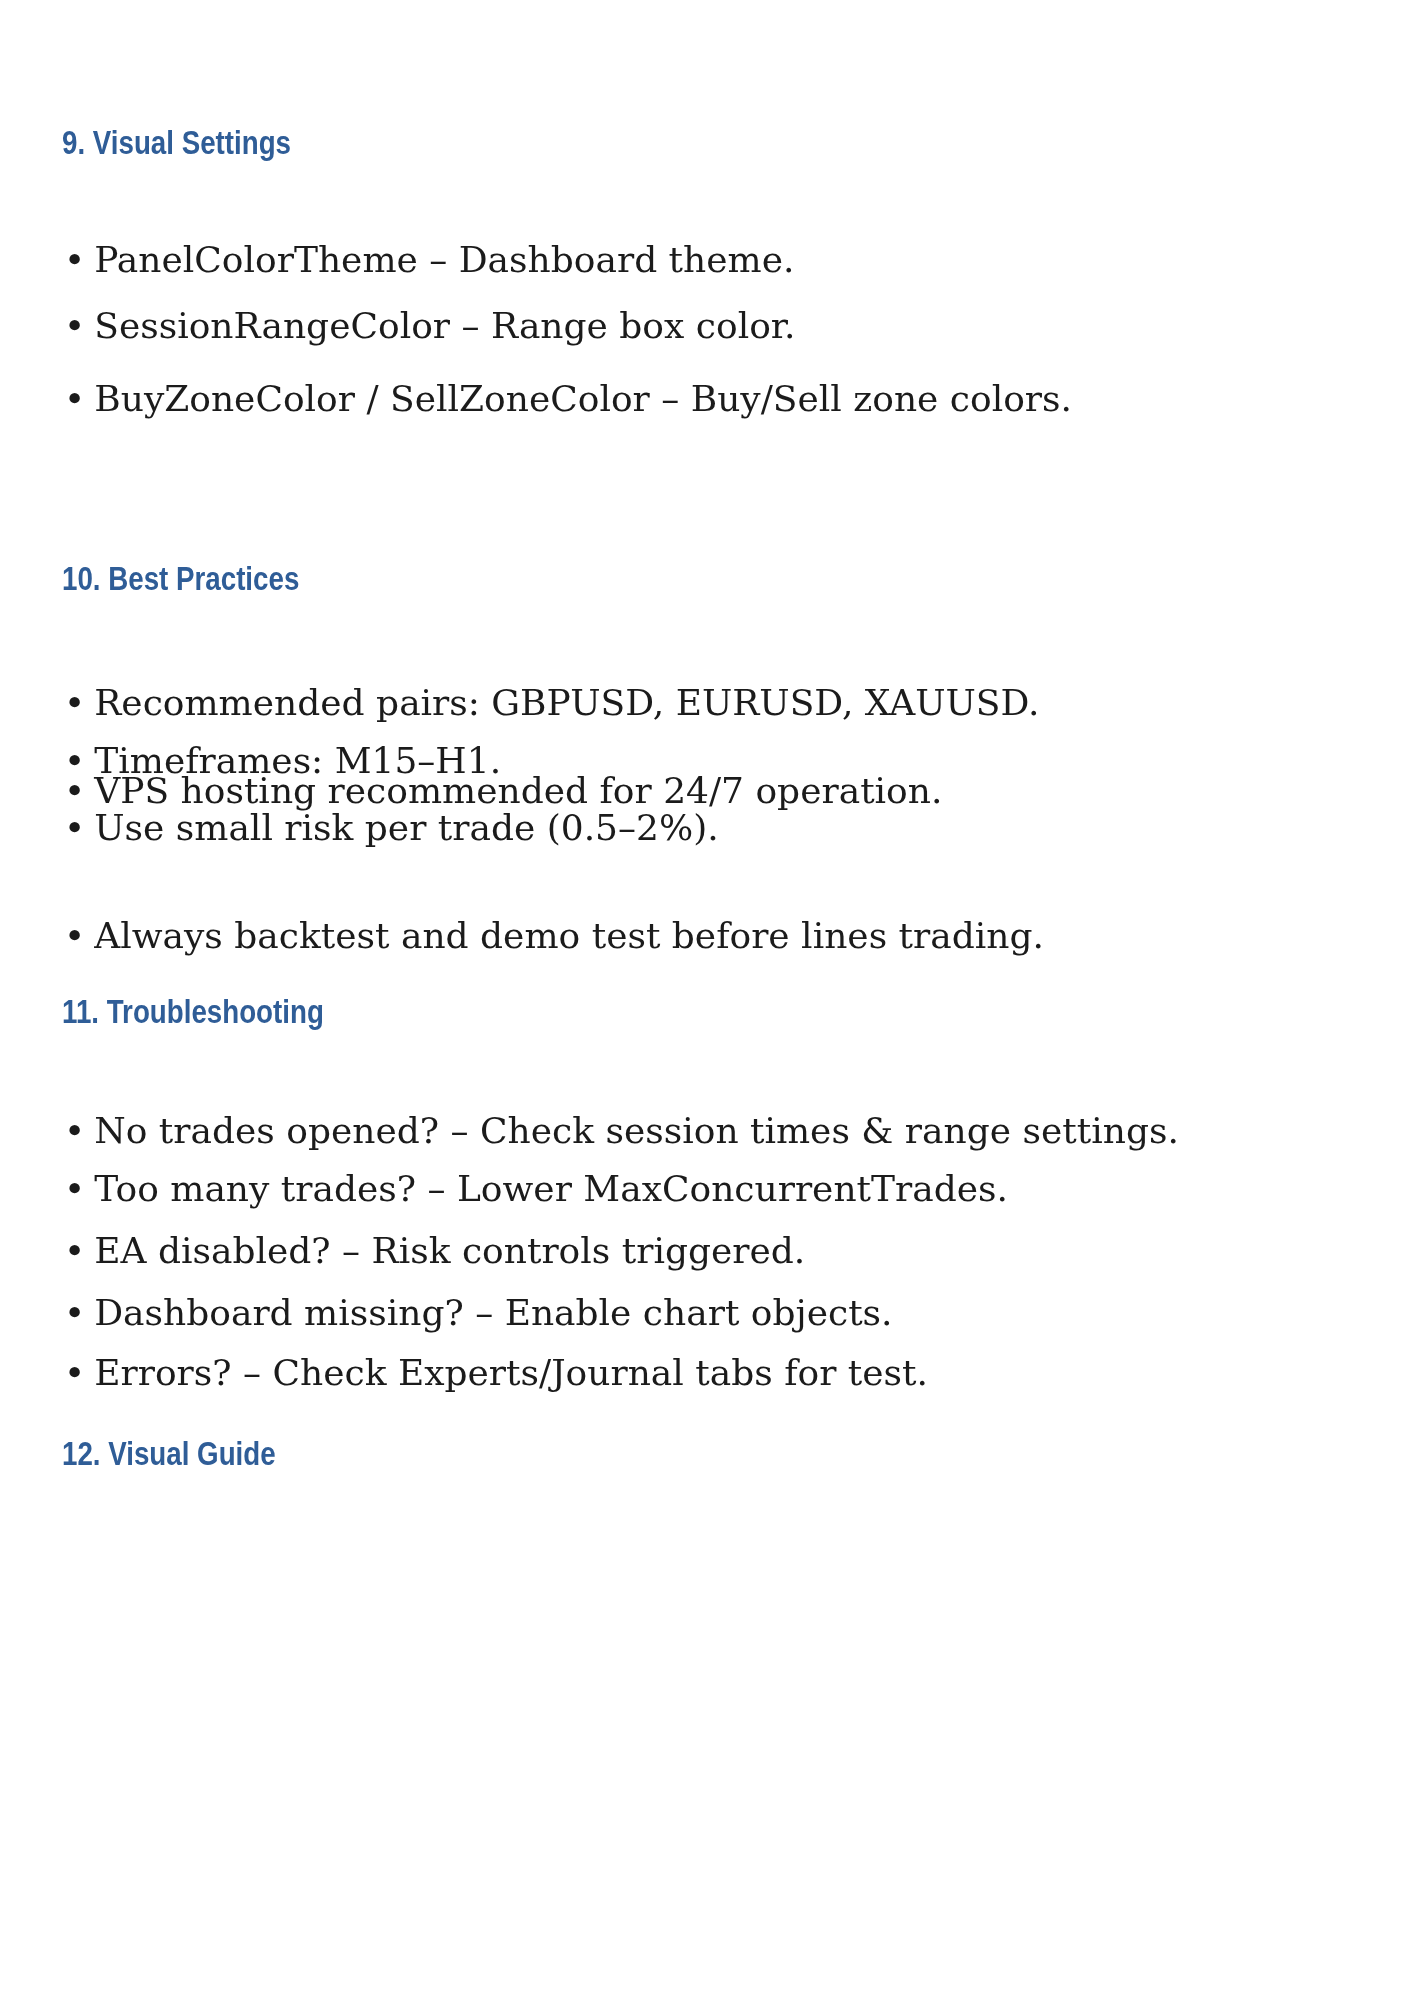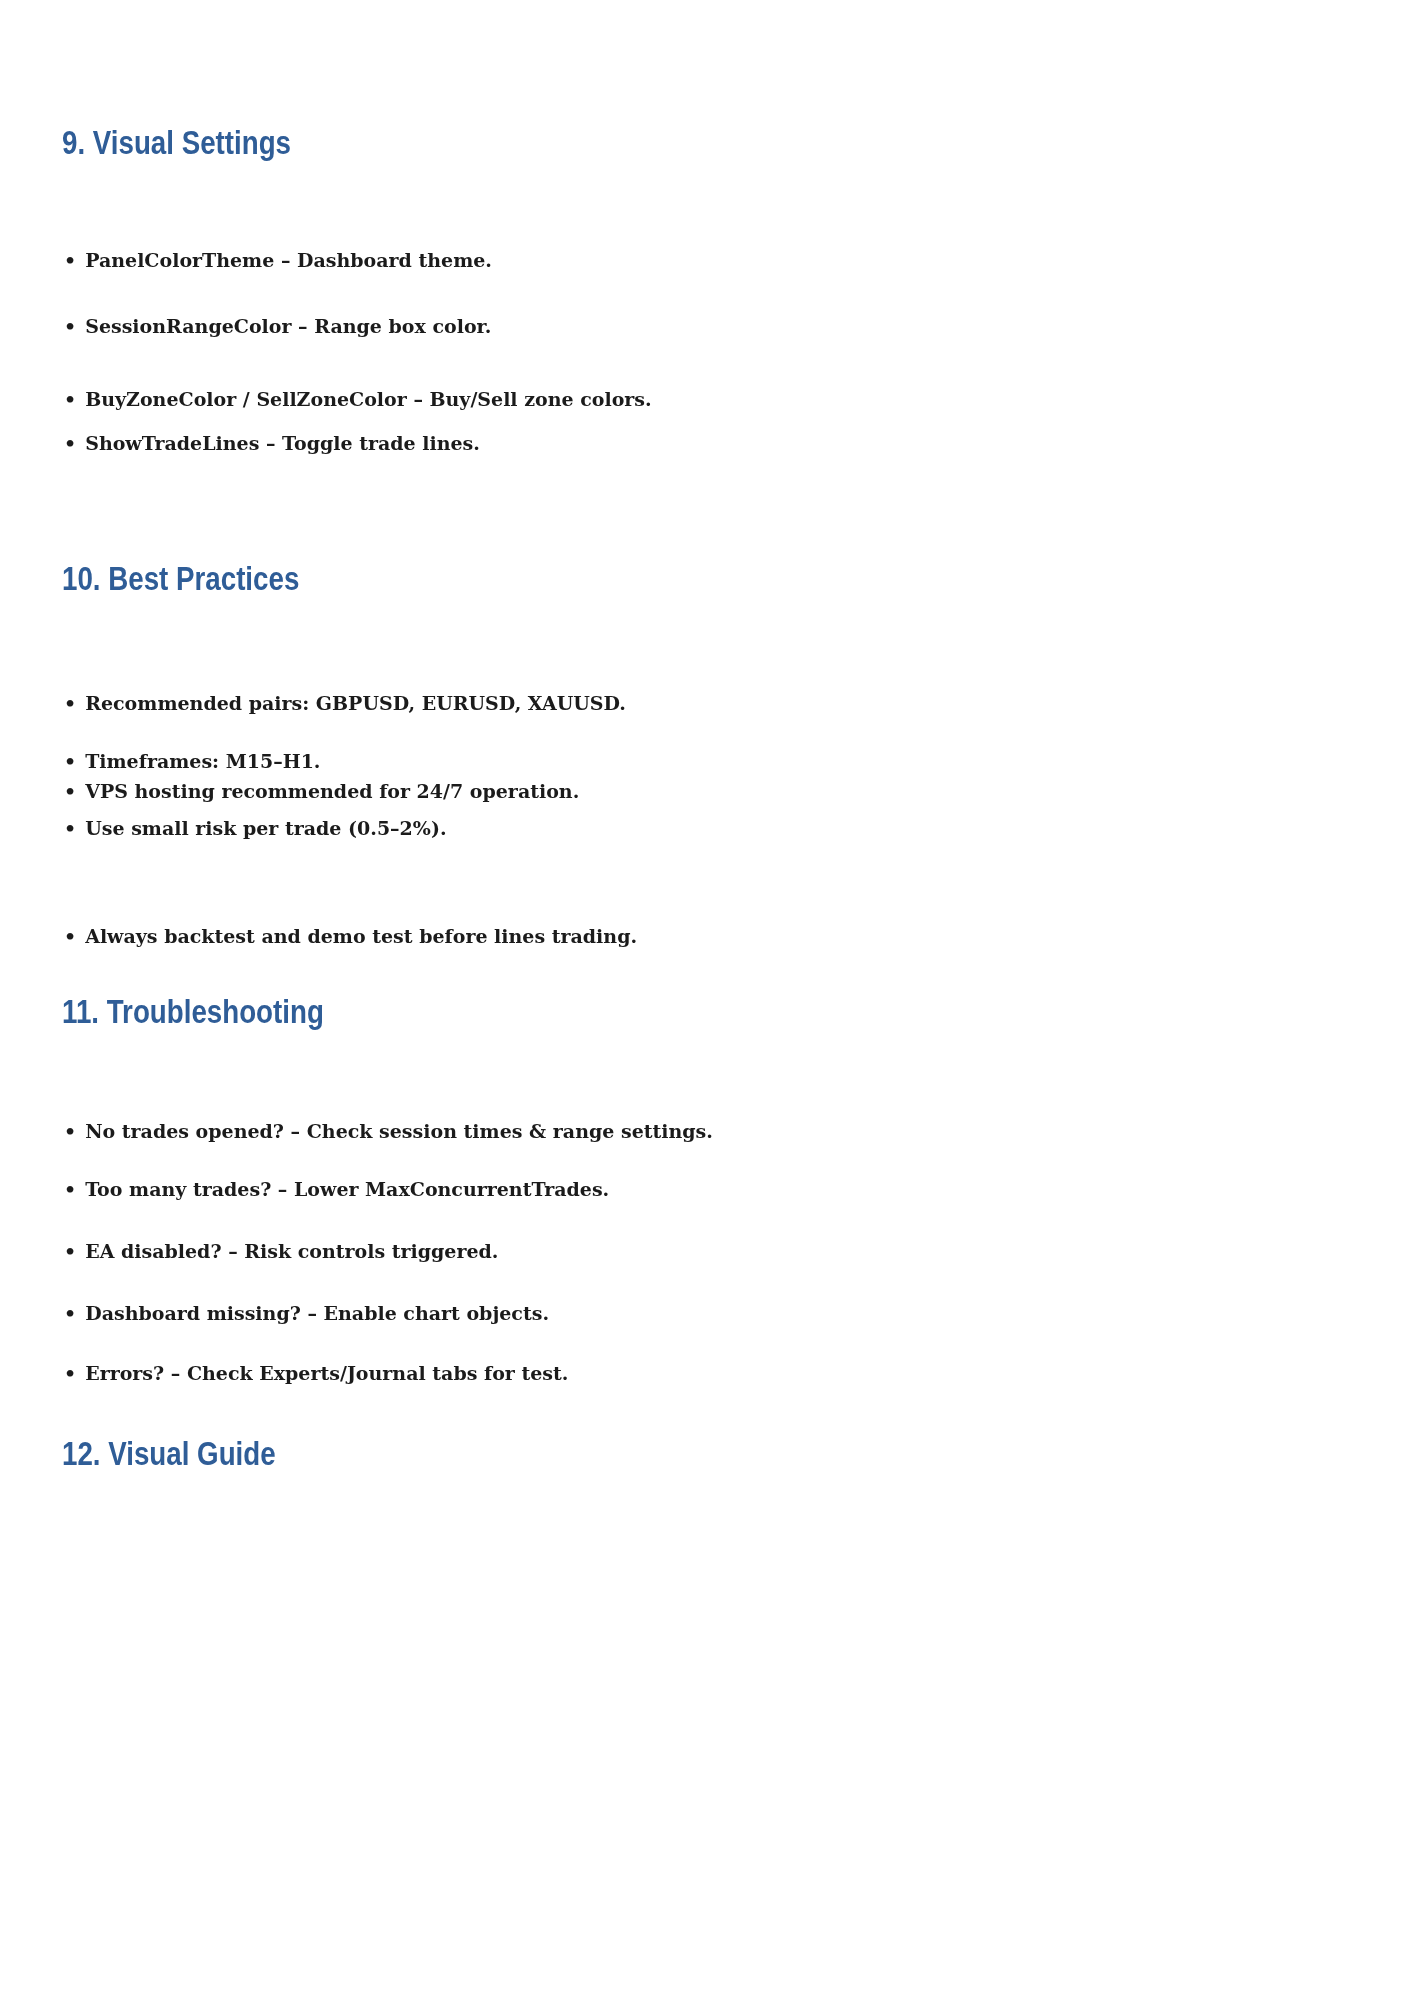--- a/index.html
+++ b/index.html
@@ -27,42 +27,40 @@
     white-space: nowrap;
     transform: scaleX(0.84);
     transform-origin: 0 0;
     letter-spacing: 0;
   }
   .bullet {
     position: absolute;
     left: 64px;
     margin: 0;
     font-family: "DejaVu Serif", serif;
-    font-size: 19px;
+    font-size: 36px;
     line-height: 34px;
     color: #1b1b1b;
     white-space: nowrap;
-    font-weight: bold;
   }
   .bullet .dot {
     display: inline-block;
     margin-right: 9px;
   }
 </style>
 </head>
 <body>
 
 <div id="page">
 
   <h2 class="heading" style="top:123px">9. Visual Settings</h2>
 
   <p class="bullet" style="top:243px"><span class="dot">•</span><span>PanelColorTheme – Dashboard theme.</span></p>
   <p class="bullet" style="top:309px"><span class="dot">•</span><span>SessionRangeColor – Range box color.</span></p>
   <p class="bullet" style="top:382px"><span class="dot">•</span><span>BuyZoneColor / SellZoneColor – Buy/Sell zone colors.</span></p>
-  <p class="bullet" style="top:426px"><span class="dot">•</span><span>ShowTradeLines – Toggle trade lines.</span></p>
 
   <h2 class="heading" style="top:559px">10. Best Practices</h2>
 
   <p class="bullet" style="top:686px"><span class="dot">•</span><span>Recommended pairs: GBPUSD, EURUSD, XAUUSD.</span></p>
   <p class="bullet" style="top:744px"><span class="dot">•</span><span>Timeframes: M15–H1.</span></p>
   <p class="bullet" style="top:774px"><span class="dot">•</span><span>VPS hosting recommended for 24/7 operation.</span></p>
   <p class="bullet" style="top:811px"><span class="dot">•</span><span>Use small risk per trade (0.5–2%).</span></p>
   <p class="bullet" style="top:919px"><span class="dot">•</span><span>Always backtest and demo test before lines trading.</span></p>
 
   <h2 class="heading" style="top:992px">11. Troubleshooting</h2>

